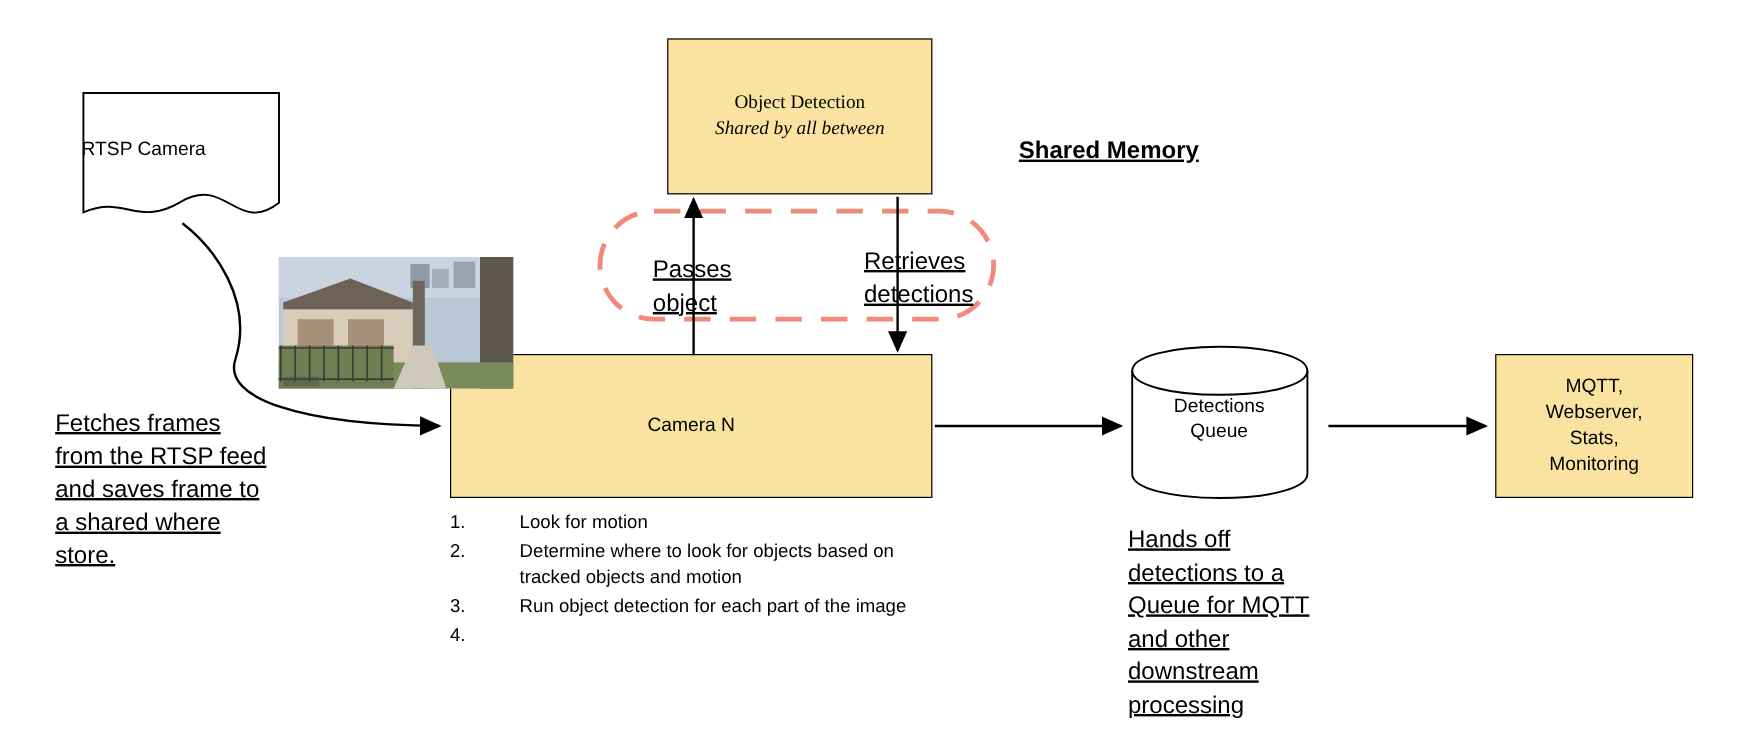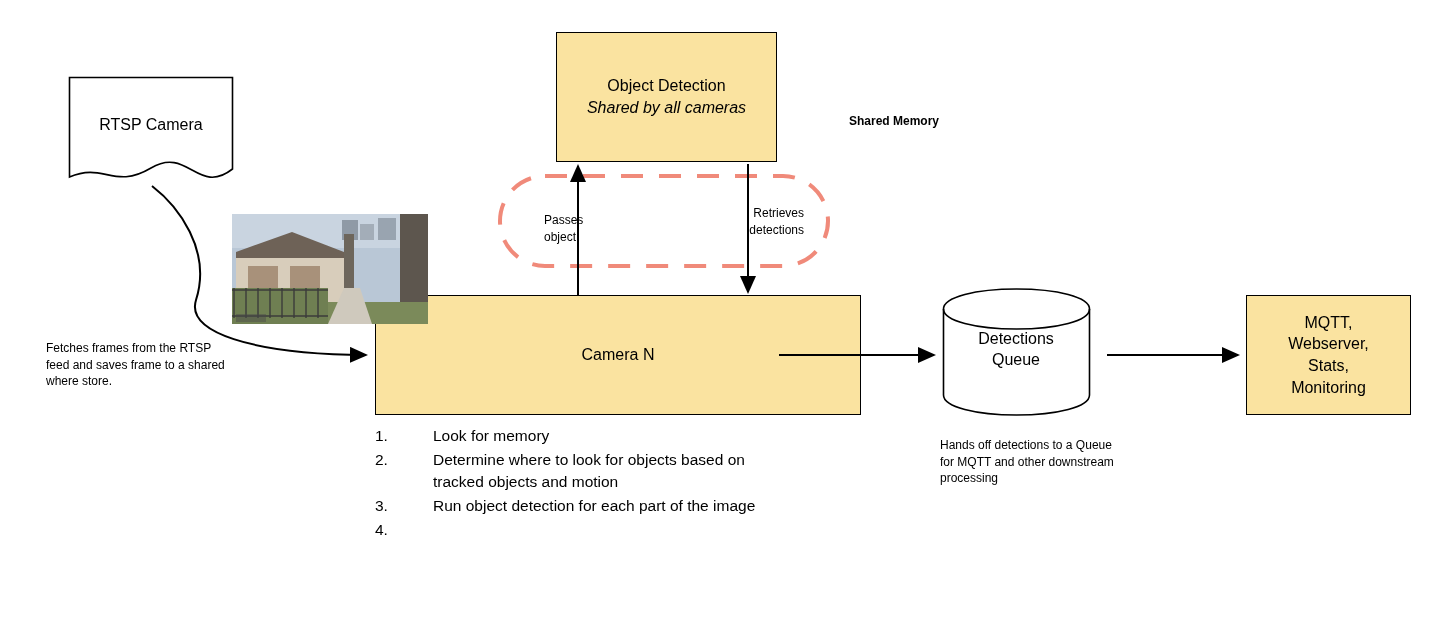--- a/index.html
+++ b/index.html
@@ -42,33 +42,33 @@
     height: 110px;
   }
   #doc-rtsp svg {
     display: block;
   }
   #doc-rtsp .label {
     position: absolute;
     left: 0;
     top: 40px;
     width: 166px;
-    text-align: center;
     font-size: 16px;
   }
   #node-object-detection {
     left: 556px;
     top: 32px;
     width: 221px;
     height: 130px;
+    font-family: Liberation Serif, serif;
   }
   #node-camera-n {
     left: 375px;
     top: 295px;
-    width: 486px;
+    width: 402px;
     height: 120px;
   }
   #node-mqtt {
     left: 1246px;
     top: 295px;
     width: 165px;
     height: 120px;
     padding: 0 22px;
   }
   #cylinder-queue {
@@ -82,22 +82,23 @@
     position: absolute;
     left: 0;
     top: 42px;
     width: 148px;
     text-align: center;
     font-size: 16px;
     line-height: 1.3;
   }
   .static-text {
     position: absolute;
-    font-size: 12px;
+    font-size: 20px;
     line-height: 1.38;
+    text-decoration: underline;
   }
   .static-text b {
     font-weight: bold;
   }
   #text-shared-memory {
     left: 849px;
     top: 113px;
     width: 215px;
   }
   #text-fetches {
@@ -109,24 +110,24 @@
     left: 940px;
     top: 437px;
     width: 180px;
   }
   #label-passes {
     left: 544px;
     top: 212px;
     width: 90px;
   }
   #label-retrieves {
-    left: 700px;
+    left: 720px;
     top: 205px;
     width: 104px;
-    text-align: right;
+    text-align: left;
   }
   #steps {
     position: absolute;
     left: 375px;
     top: 425px;
     width: 420px;
     font-size: 15.5px;
     line-height: 1.42;
   }
   #steps .step {
@@ -165,21 +166,21 @@
 
   <div id="doc-rtsp">
     <svg width="166" height="110" viewBox="0 0 166 110">
       <path d="M1.5,1.5 L164.5,1.5 L164.5,93 C130,120 120,70 83,92 C46,114 36,86 1.5,101 Z" fill="#ffffff" stroke="#000000" stroke-width="1.6"></path>
     </svg>
     <div class="label">RTSP Camera</div>
   </div>
 
   <div class="node" id="node-object-detection">
     <div>Object Detection</div>
-    <div class="sub">Shared by all cameras</div>
+    <div class="sub">Shared by all between</div>
   </div>
 
   <div class="node" id="node-camera-n">
     <div>Camera N</div>
   </div>
 
   <div class="node" id="node-mqtt">
     <div>MQTT, Webserver,</div>
     <div>Stats, Monitoring</div>
   </div>
@@ -260,21 +261,21 @@
     <b>Shared Memory</b>
   </div>
 
   <div class="static-text" id="text-fetches">Fetches frames from the RTSP feed and saves frame to a shared where store.</div>
 
   <div class="static-text" id="text-hands-off">Hands off detections to a Queue for MQTT and other downstream processing</div>
 
   <div id="steps">
     <div class="step">
       <span class="num">1.</span>
-      <span class="txt">Look for memory</span>
+      <span class="txt">Look for motion</span>
     </div>
     <div class="step">
       <span class="num">2.</span>
       <span class="txt">Determine where to look for objects based on tracked objects and motion</span>
     </div>
     <div class="step">
       <span class="num">3.</span>
       <span class="txt">Run object detection for each part of the image</span>
     </div>
     <div class="step">

